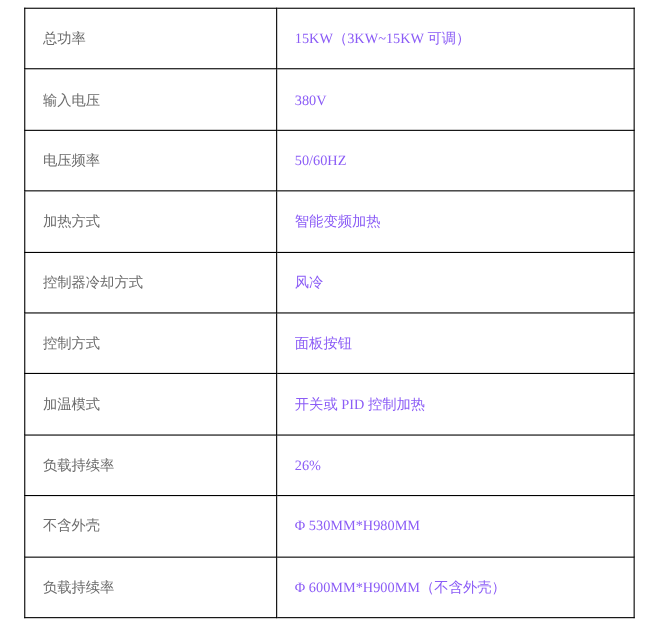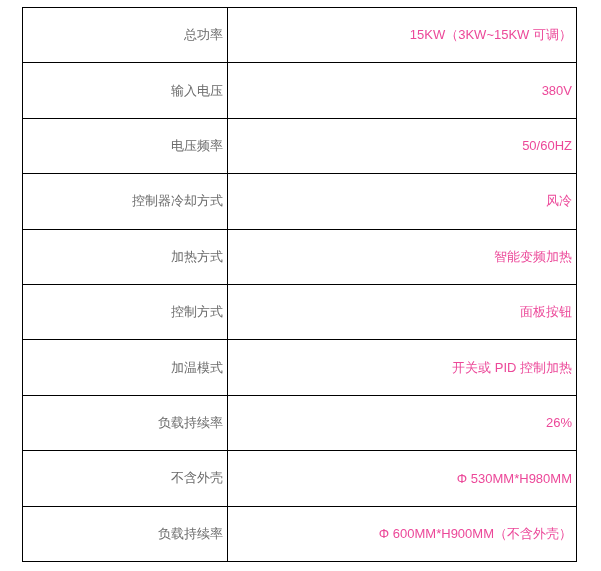--- a/index.html
+++ b/index.html
@@ -19,34 +19,35 @@
     position: absolute;
     left: 22px;
     top: 7px;
     width: 555px;
     height: 555px;
     border-collapse: collapse;
     table-layout: fixed;
   }
   table.spec-table td {
     border: 1px solid #000000;
-    text-align: right;
+    text-align: left;
     vertical-align: middle;
     font-size: 13px;
-    padding: 0 4px;
+    padding: 0 16px;
     height: 50px;
     white-space: nowrap;
     overflow: hidden;
+    font-family: Liberation Serif, serif;
   }
   td.label-cell {
     width: 196px;
     color: #6b6b6b;
   }
   td.value-cell {
-    color: #ec4899;
+    color: #8b5cf6;
   }
 </style>
 </head>
 <body>
 
 <div class="stage">
   <table class="spec-table">
     <tbody>
       <tr>
         <td class="label-cell">总功率</td>
@@ -54,26 +55,26 @@
       </tr>
       <tr>
         <td class="label-cell">输入电压</td>
         <td class="value-cell">380V</td>
       </tr>
       <tr>
         <td class="label-cell">电压频率</td>
         <td class="value-cell">50/60HZ</td>
       </tr>
       <tr>
+        <td class="label-cell">加热方式</td>
+        <td class="value-cell">智能变频加热</td>
+      </tr>
+      <tr>
         <td class="label-cell">控制器冷却方式</td>
         <td class="value-cell">风冷</td>
-      </tr>
-      <tr>
-        <td class="label-cell">加热方式</td>
-        <td class="value-cell">智能变频加热</td>
       </tr>
       <tr>
         <td class="label-cell">控制方式</td>
         <td class="value-cell">面板按钮</td>
       </tr>
       <tr>
         <td class="label-cell">加温模式</td>
         <td class="value-cell">开关或 PID 控制加热</td>
       </tr>
       <tr>

